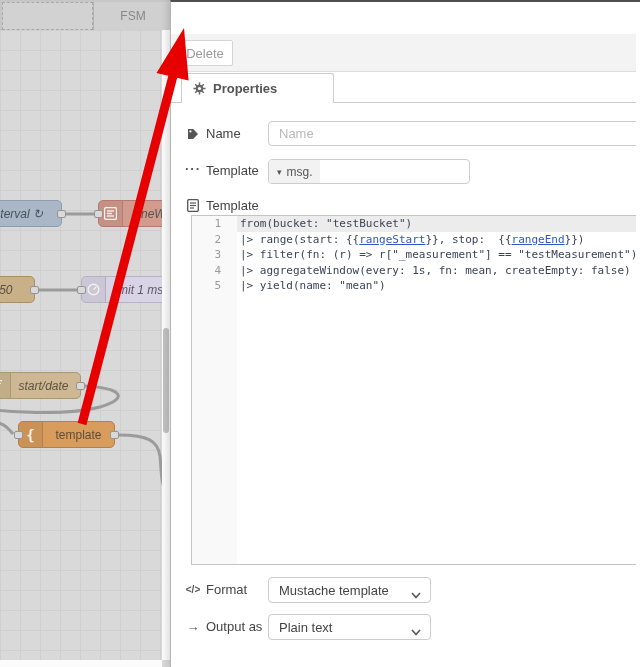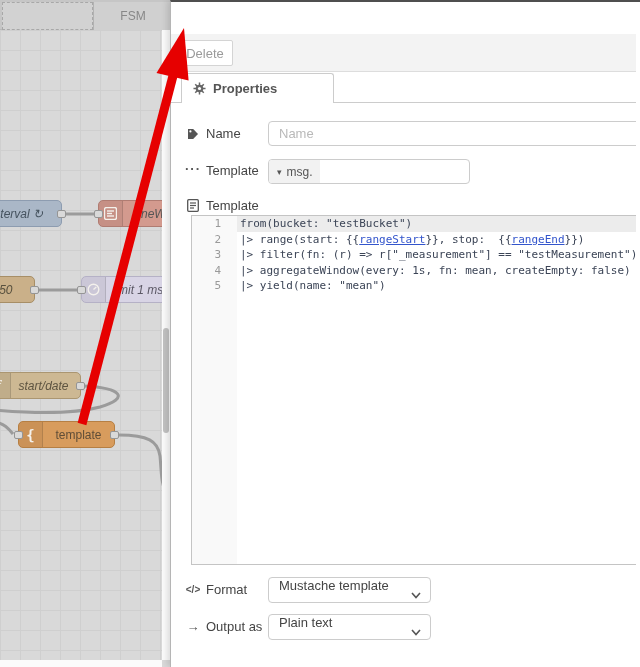--- a/index.html
+++ b/index.html
@@ -75,21 +75,21 @@
   .gutter { position:absolute; left:0; top:0; bottom:0; width:45px; background:#f9f9f9; }
   .gut-row { height:15.6px; line-height:15.6px; text-align:right; padding-right:16px; font-family:"DejaVu Sans Mono", monospace;
     font-size:11px; color:#9a9a9a; }
   .code-area { position:absolute; left:45px; top:0; right:0; bottom:0; }
   .code-row { height:15.6px; line-height:15.6px; white-space:pre; font-family:"DejaVu Sans Mono", monospace; font-size:11px; color:#3b4456;
     padding-left:3px; }
   .code-row.active { background:#ececec; }
   .code-row .token { color:var(--token-blue, #3355cc);text-decoration:underline; }
 
   .selectbox { position:absolute; width:163px; height:26px; border:1px solid #ccc; border-radius:4px; background:#fff;
-    display:flex; font-size:13px; color:#444; padding-left:10px; cursor:pointer; }
+    display:flex; align-items:center; font-size:13px; color:#444; padding-left:10px; cursor:pointer; }
   .selectbox .chev { position:absolute; right:9px; top:9px; }
   #format-select { left:97px; top:474px; }
   #output-select { left:97px; top:511px; }
   .lbl-name { top:23px; } .lbl-property { top:60px; } .lbl-template { top:95px; }
   .lbl-format { top:479px; } .lbl-output { top:516px; }
 
   .right-strip { position:absolute; right:0; top:2px; bottom:0; width:4px; background:#fff; z-index:15; }
 
   
   .arrow-overlay { position:absolute; left:0; top:0; width:640px; height:667px; z-index:50; pointer-events:none; }

